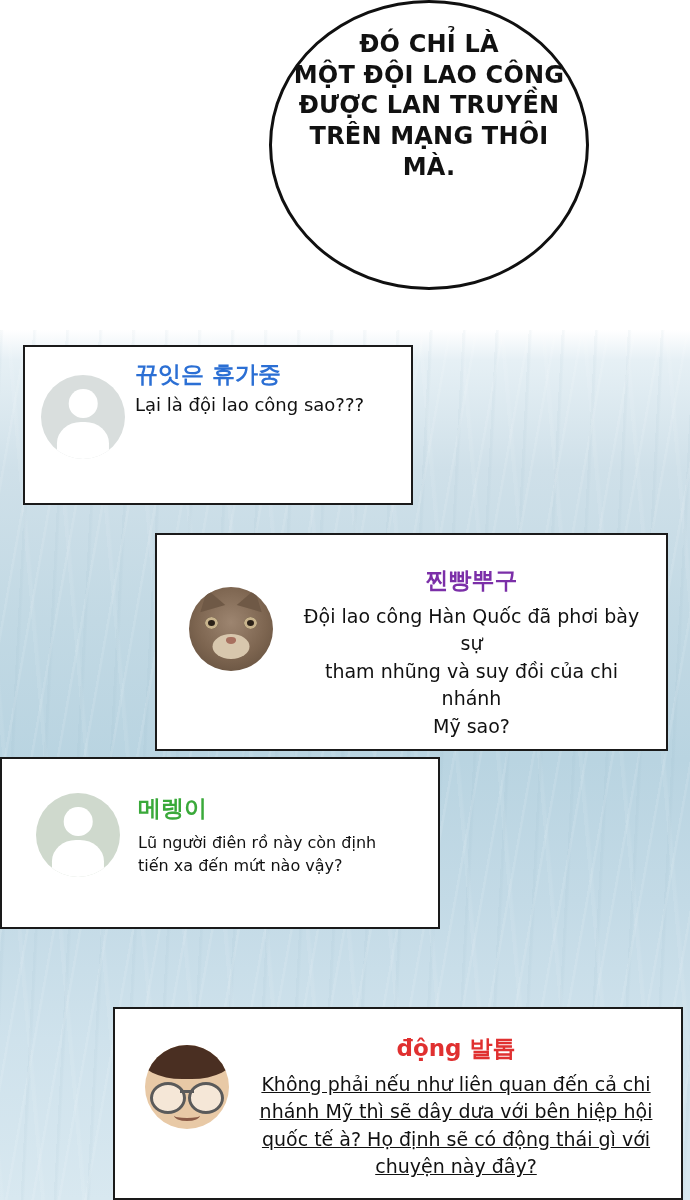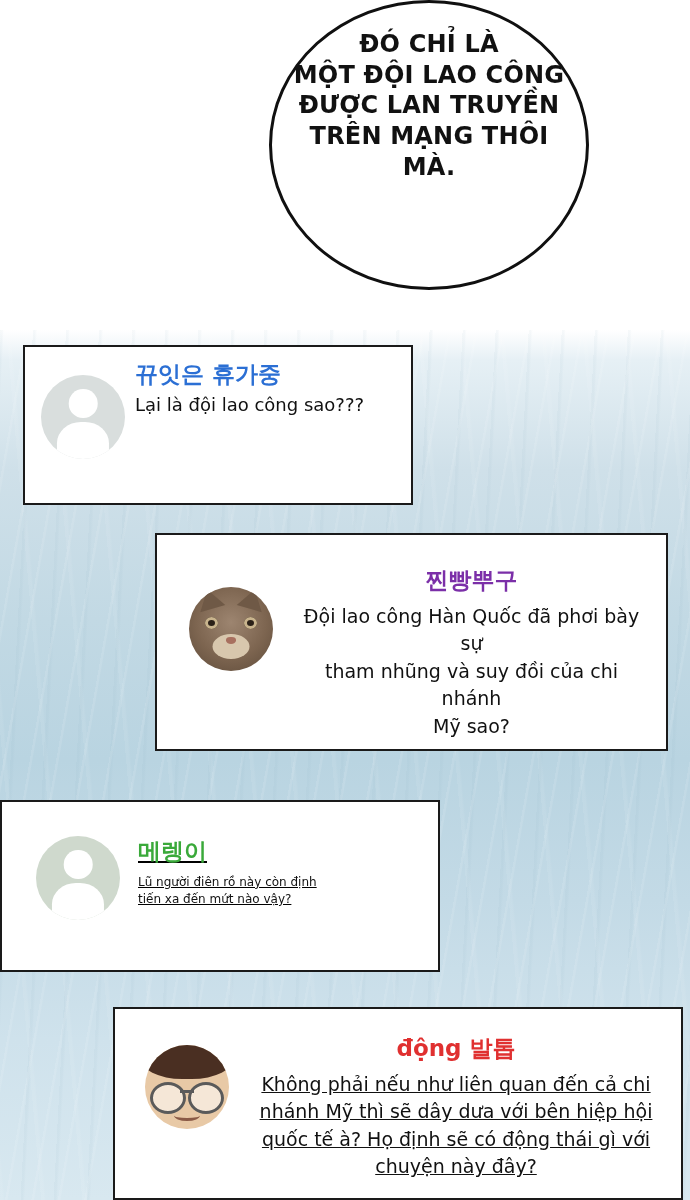--- a/index.html
+++ b/index.html
@@ -253,27 +253,27 @@
       </div>
     </div>
     <div class="body" style="padding-left:20px; text-align:center;">
       <div class="nickname" style="color:#7b2fa8; text-align:center; margin-top:18px; margin-bottom:8px;">찐빵뿌구</div>
       <div class="msg" style="text-align:center; font-size:19px; line-height:1.45;">Đội lao công Hàn Quốc đã phơi bày sự
 tham nhũng và suy đồi của chi nhánh
 Mỹ sao?</div>
     </div>
   </div>
 
-  <div class="comment" style="left:0px; top:800px; width:440px; height:172px;text-decoration:underline;">
+  <div class="comment" style="left:0px; top:757px; width:440px; height:172px;">
     <div class="avatar" style="margin-left:18px; margin-top:20px;">
       <div class="av-silhouette green"></div>
     </div>
     <div class="body" style="padding-left:18px;">
       <div class="nickname" style="color:#3aa93a; margin-top:22px; margin-bottom:8px;">메렝이</div>
-      <div class="msg" style="font-size:12px; line-height:1.45;">Lũ người điên rồ này còn định
+      <div class="msg" style="font-size:16px; line-height:1.45;">Lũ người điên rồ này còn định
 tiến xa đến mứt nào vậy?</div>
     </div>
   </div>
 
   <div class="comment" style="left:113px; top:1007px; width:570px; height:193px;">
     <div class="avatar" style="margin-top:22px; margin-left:14px;">
       <div class="av-man">
         <span class="hair"></span>
         <span class="glass l"></span>
         <span class="glass r"></span>

